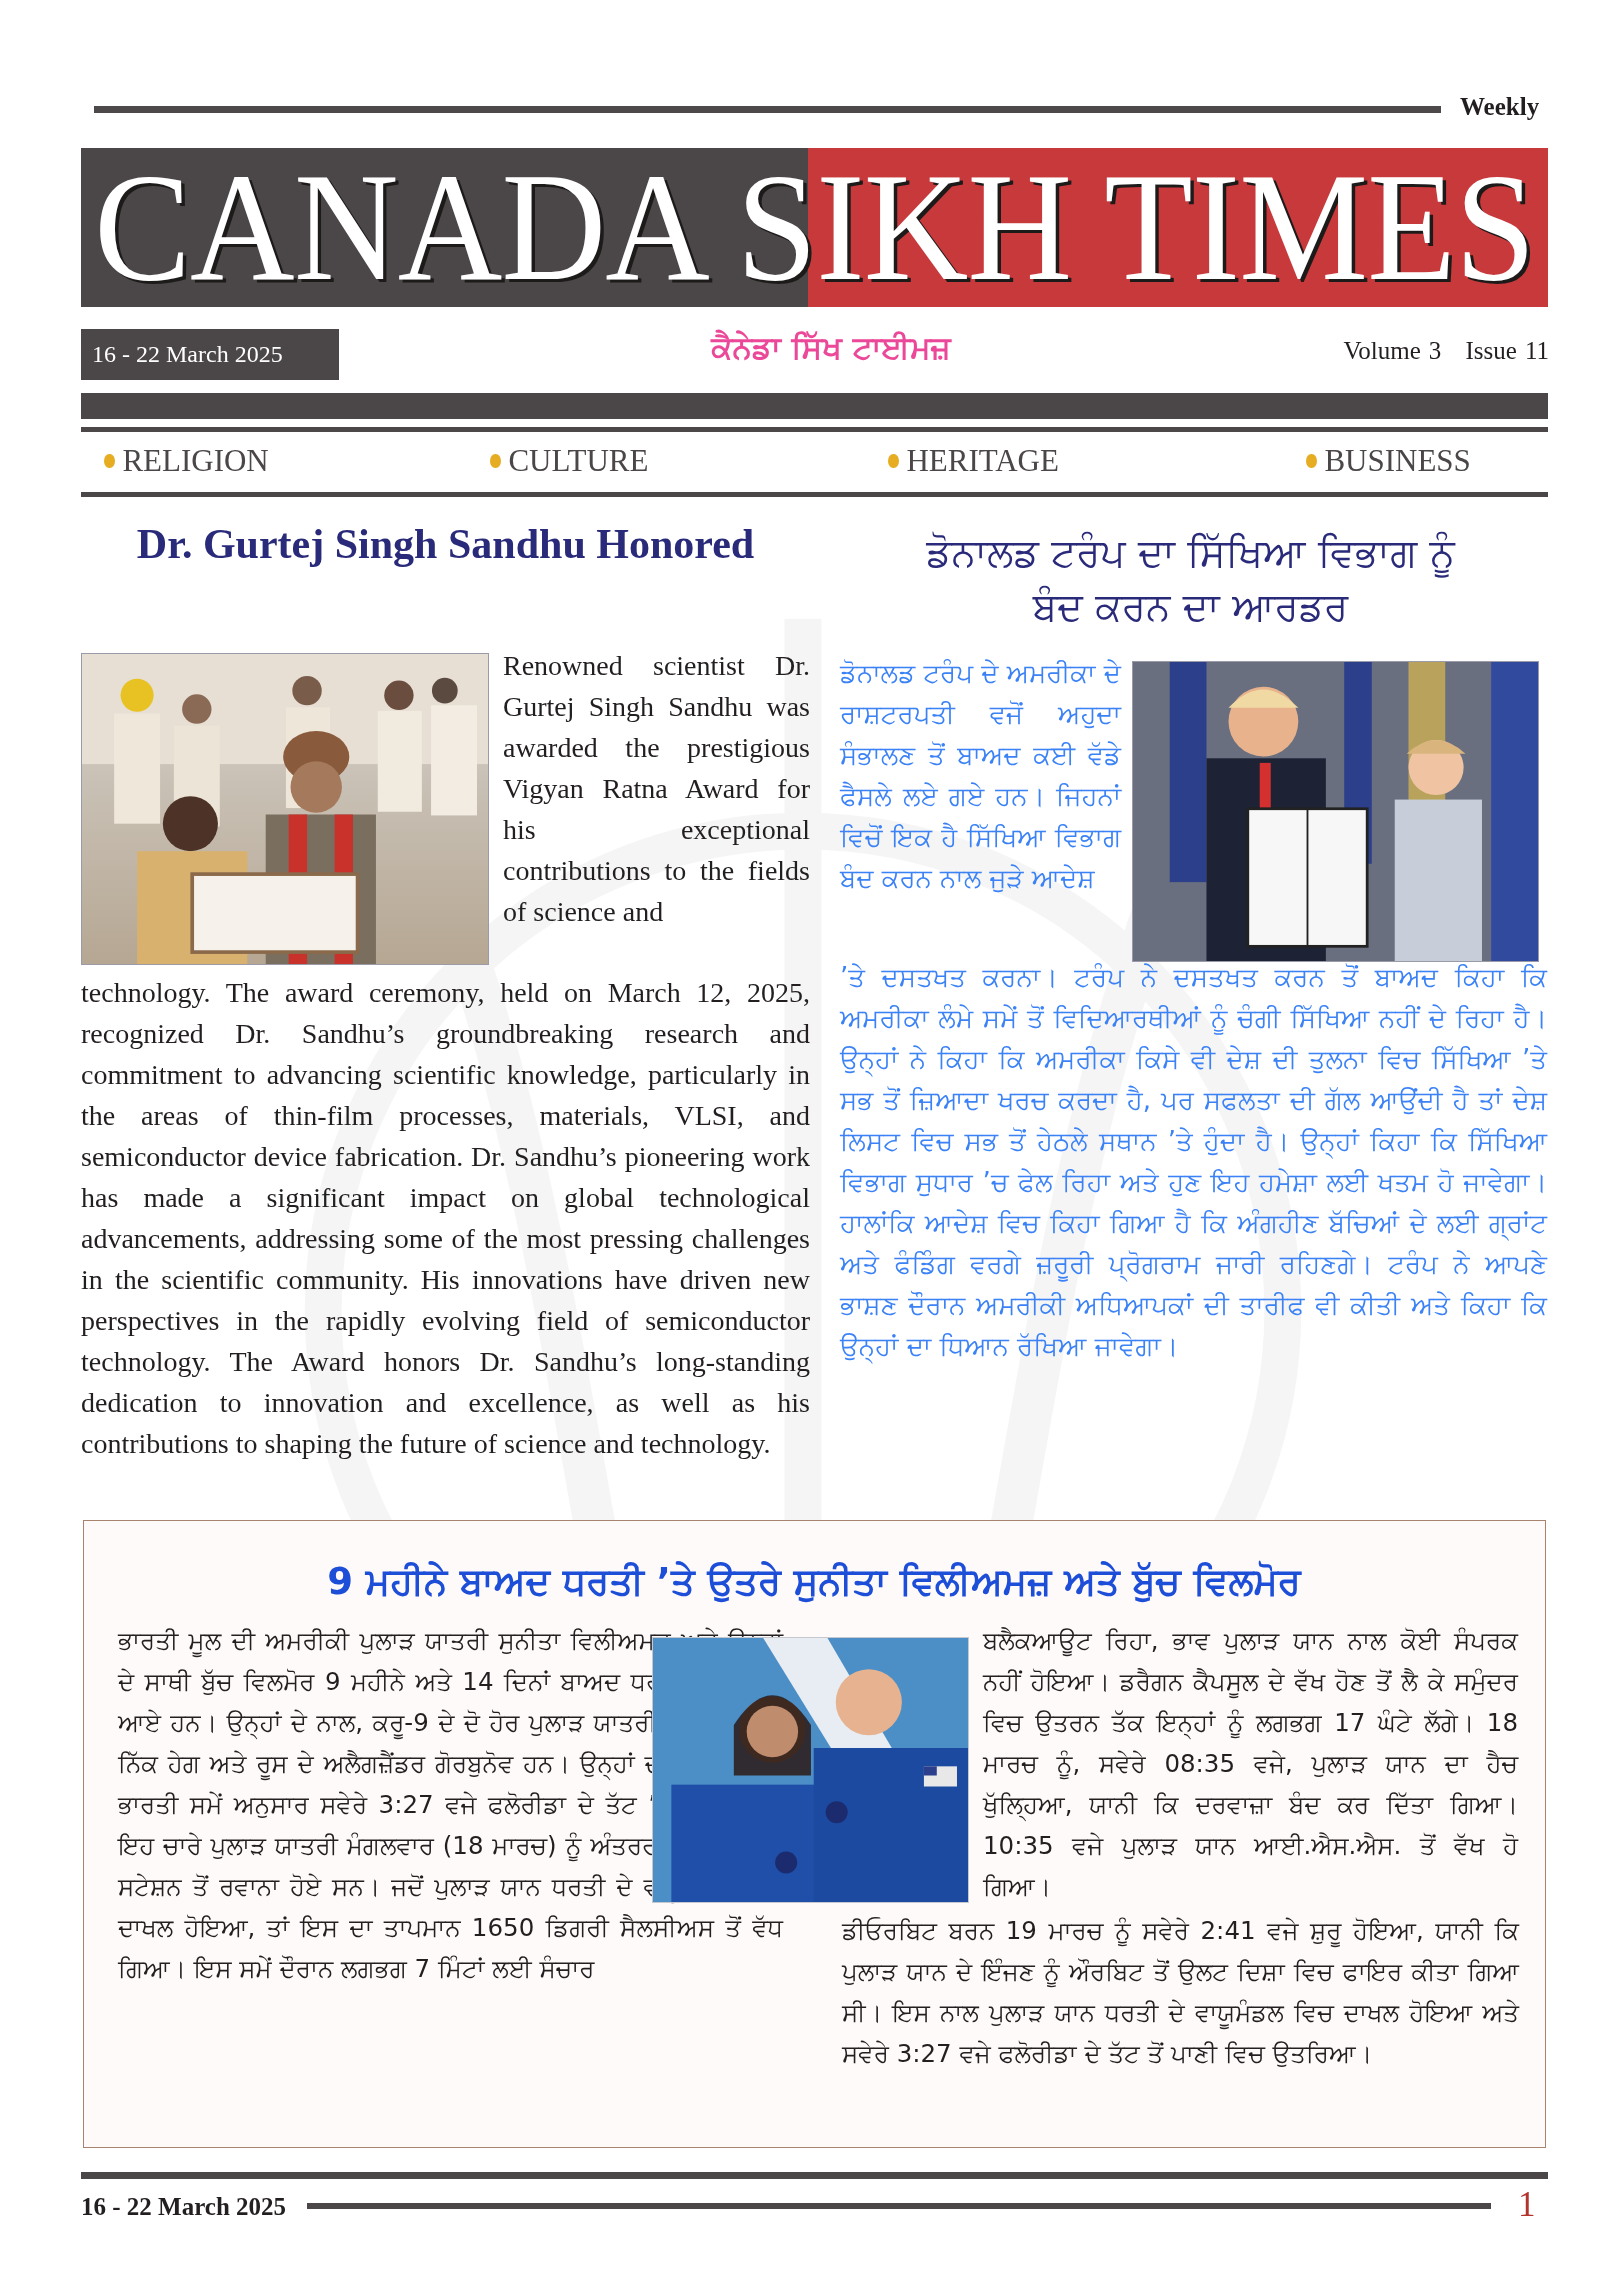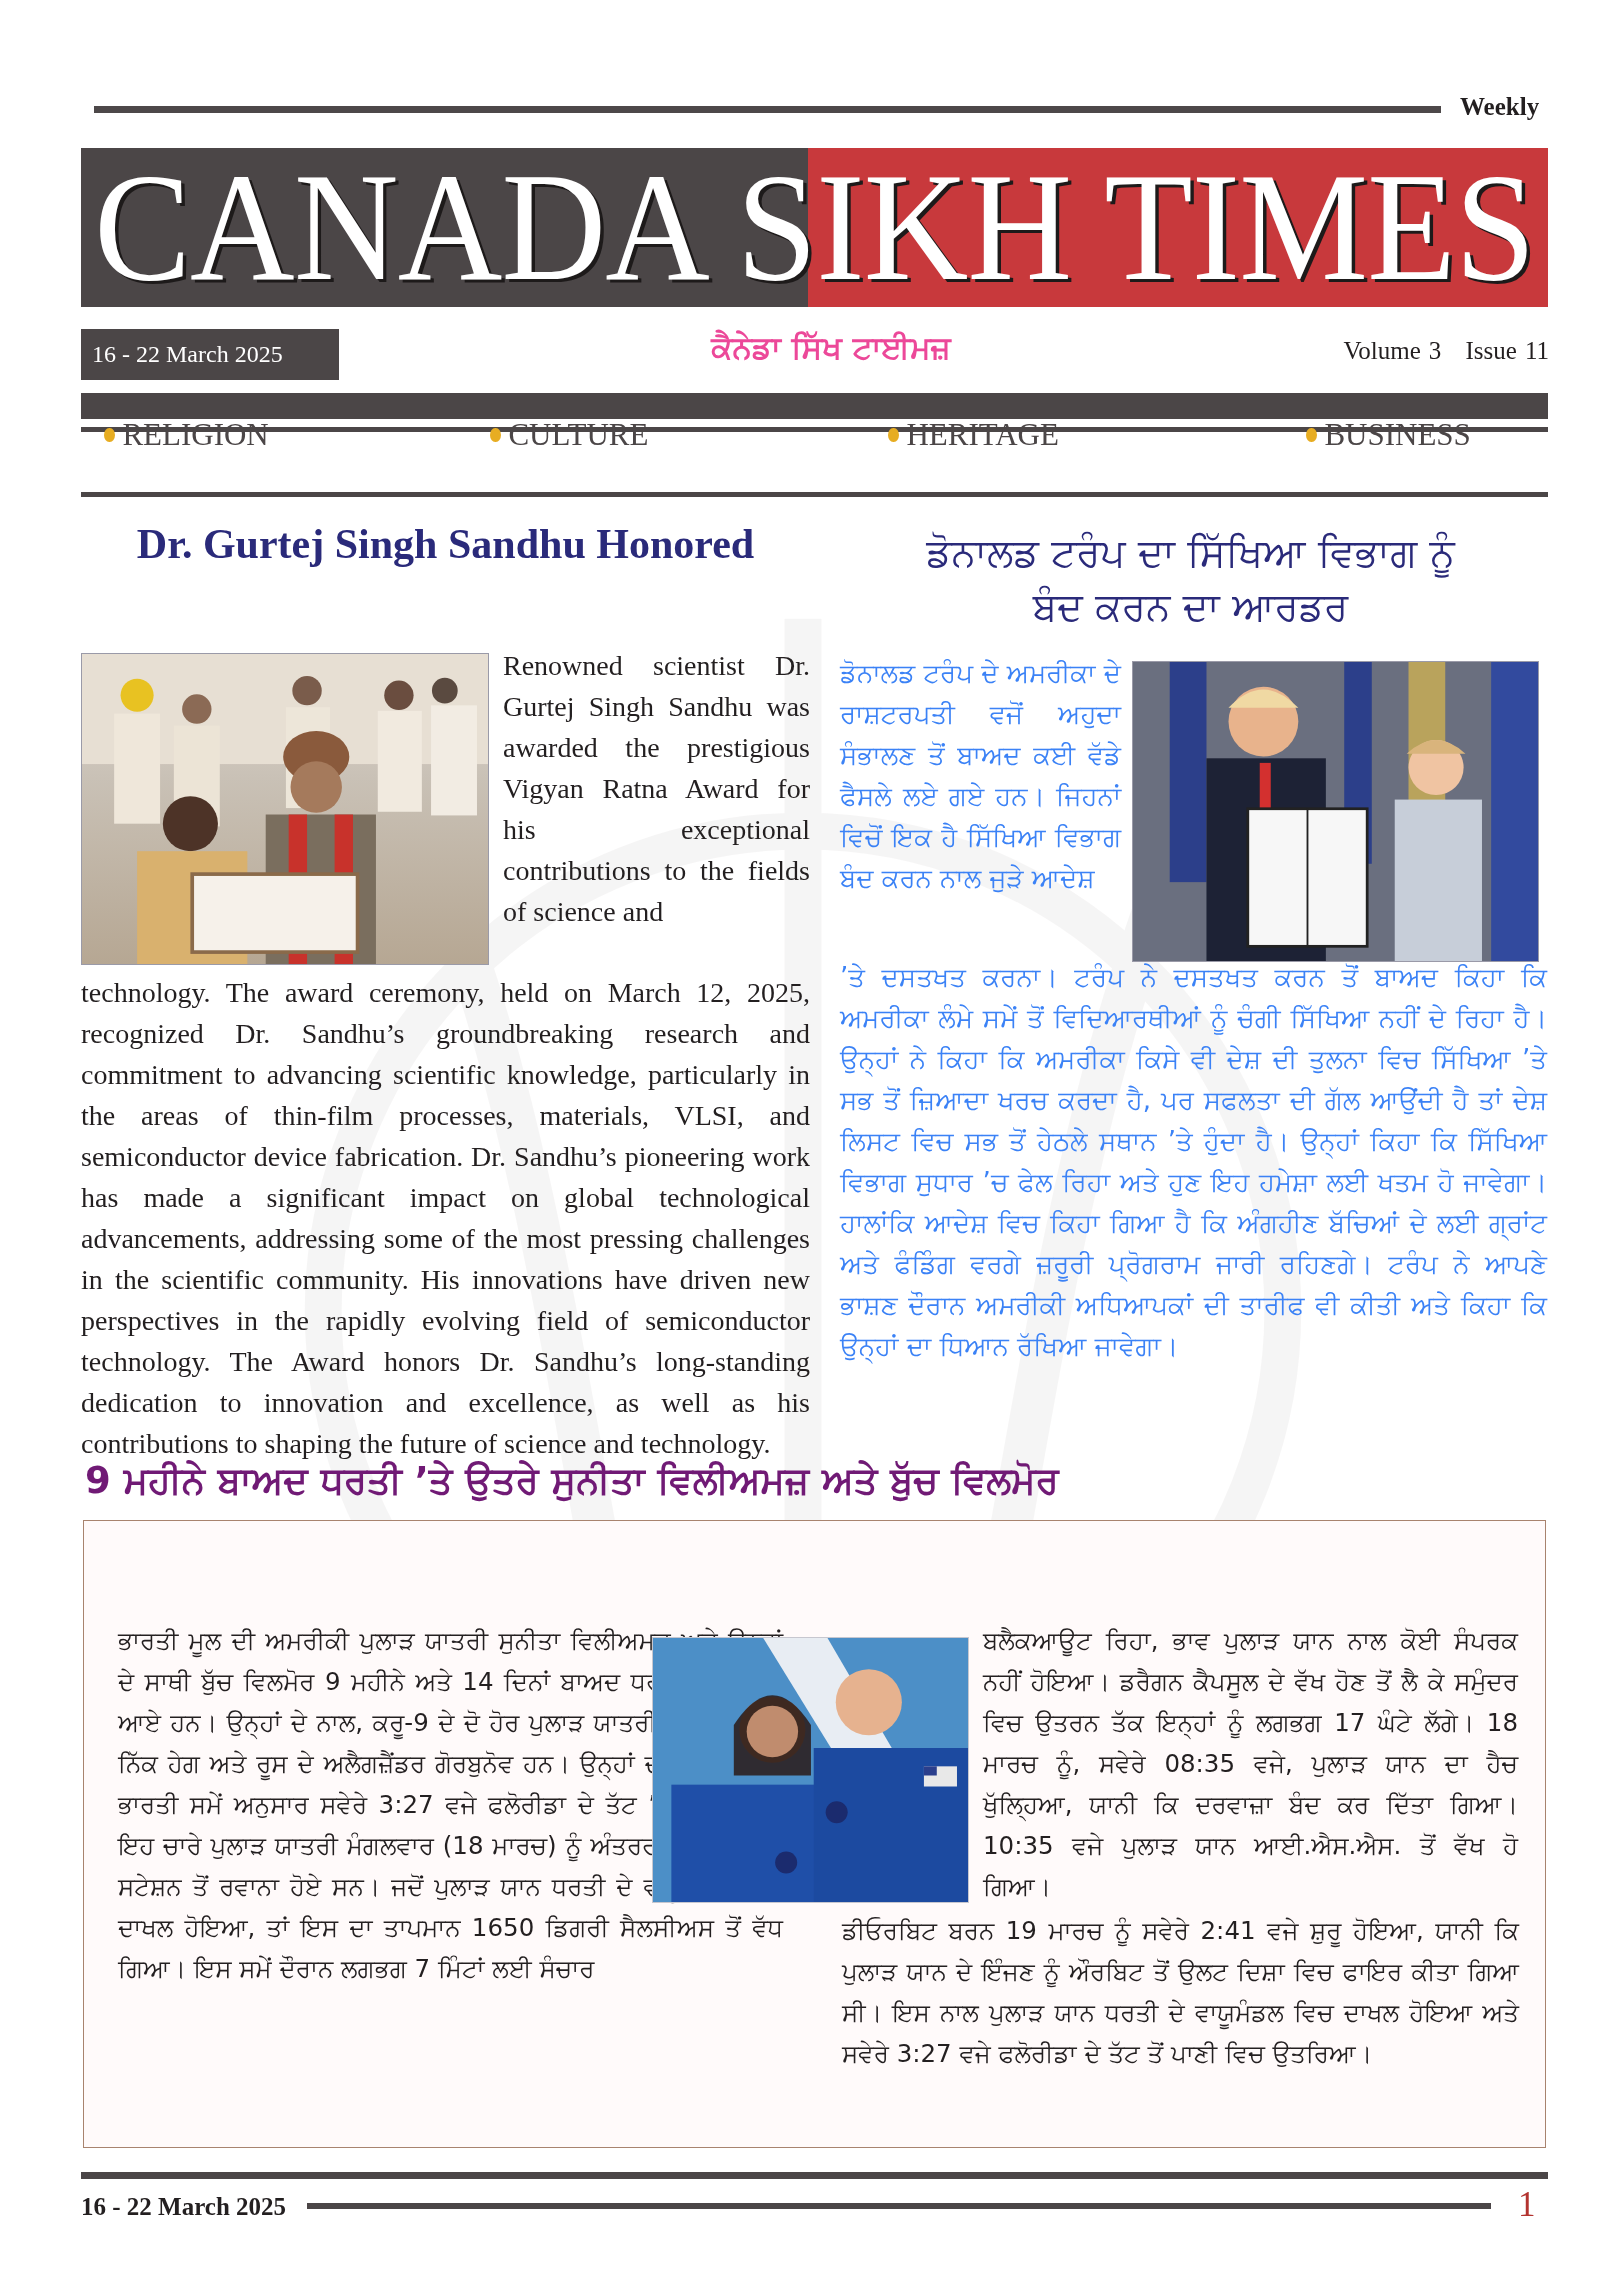--- a/index.html
+++ b/index.html
@@ -29,41 +29,41 @@
   
   .date-box { left: 81px; top: 329px; width: 258px; height: 51px; background: #4b4647; color: #ffffff; font-size: 24px; display: flex; align-items: center; padding-left: 11px; box-sizing: border-box; }
   .punjabi-masthead { left: 637px; top: 329px; width: 388px; text-align: center; font-family: "DejaVu Sans", sans-serif; font-size: 31px; font-weight: bold; color: #ec4899; }
   .volume { left: 1274px; top: 337px; width: 275px; text-align: right; font-size: 25px; color: #231f20; word-spacing: 1.8px; }
 
   .band { left: 81px; top: 393px; width: 1467px; height: 26px; background: #4b4647; }
 
   
   .nav-rule-top { left: 81px; top: 427px; width: 1467px; height: 4.6px; background: #4b4647; }
   .nav-rule-bot { left: 81px; top: 492px; width: 1467px; height: 4.6px; background: #4b4647; }
-  .nav-item { top: 417px; font-size: 31px; color: #4b4647; display: flex; align-items: center; gap: 7.4px; text-transform: uppercase; justify-content: flex-end; }
+  .nav-item { top: 443px; font-size: 31px; color: #4b4647; display: flex; align-items: center; gap: 7.4px; text-transform: uppercase; justify-content: flex-end; }
   .nav-dot { width: 11px; height: 14.8px; border-radius: 50%; background: #e7ad22; display: inline-block; }
 
   
   .left-headline { left: 81px; top: 517px; width: 729px; text-align: center; font-size: 42px; font-weight: bold; color: #2a2a7a; line-height: 54px; }
   .photo { position: absolute; border: 1.8px solid #9a9aa8; box-sizing: border-box; overflow: hidden; }
   .photo-award { left: 81px; top: 653px; width: 408px; height: 312px; background: linear-gradient(180deg, #ded7cf 0%, #c9c1b6 40%, #b6a793 100%); }
   .body-en { font-size: 28px; line-height: 41px; color: #231f20; text-align: justify; }
   .left-text-narrow { left: 503px; top: 645px; width: 307px; }
   .left-text-wide { left: 81px; top: 972px; width: 729px; }
 
   
   .right-headline { left: 835px; top: 526px; width: 711px; text-align: center; font-family: "DejaVu Sans", sans-serif; font-size: 39px; font-weight: normal; color: #2a2a7a; line-height: 54px; }
   .body-pa { font-family: "DejaVu Sans", sans-serif; font-size: 26px; line-height: 41px; color: #3b82f6; text-align: justify; }
   .right-text-narrow { left: 840px; top: 653px; width: 281px; }
   .right-text-wide { left: 840px; top: 957px; width: 707px; }
   .photo-trump { left: 1132px; top: 661px; width: 407px; height: 301px; background: linear-gradient(180deg, #c9ccd7 0%, #5d6b8a 50%, #3e3a3f 100%); }
 
   
   .news-box { left: 83px; top: 1520px; width: 1463px; height: 628px; border: 1.8px solid #a8836e; background: #fffafa; box-sizing: border-box; }
-  .box-headline { left: 85px; top: 1459px; width: 1458px; font-family: "DejaVu Sans", sans-serif; font-size: 37px; font-weight: bold; color: #701a75; }
+  .box-headline { left: 85px; top: 1560px; width: 1458px; text-align: center; font-family: "DejaVu Sans", sans-serif; font-size: 37px; font-weight: bold; color: #1d4ed8; }
   .box-text-left { left: 118px; top: 1620px; width: 665px; font-family: "DejaVu Sans", sans-serif; font-size: 24.5px; line-height: 41px; color: #231f20; text-align: justify; }
   .box-text-right-top { left: 983px; top: 1620px; width: 535px; font-family: "DejaVu Sans", sans-serif; font-size: 24.5px; line-height: 41px; color: #231f20; text-align: justify; }
   .box-text-right-bot { left: 842px; top: 1910px; width: 677px; font-family: "DejaVu Sans", sans-serif; font-size: 24.5px; line-height: 41px; color: #231f20; text-align: justify; }
   .photo-astro { left: 652px; top: 1637px; width: 317px; height: 266px; background: linear-gradient(180deg, #9fc3d9 0%, #3b73c2 45%, #1f4fa6 100%); border-color: #c7c7cf; }
 
   
   .footer-rule-top { left: 81px; top: 2172px; width: 1467px; height: 6.5px; background: #4b4647; }
   .footer-date { left: 81px; top: 2193px; font-size: 25px; font-weight: bold; color: #231f20; }
   .footer-line { left: 307px; top: 2203px; width: 1184px; height: 5.5px; background: #4b4647; }
   .page-num { left: 1518px; top: 2185px; font-size: 35px; color: #b3332f; }

